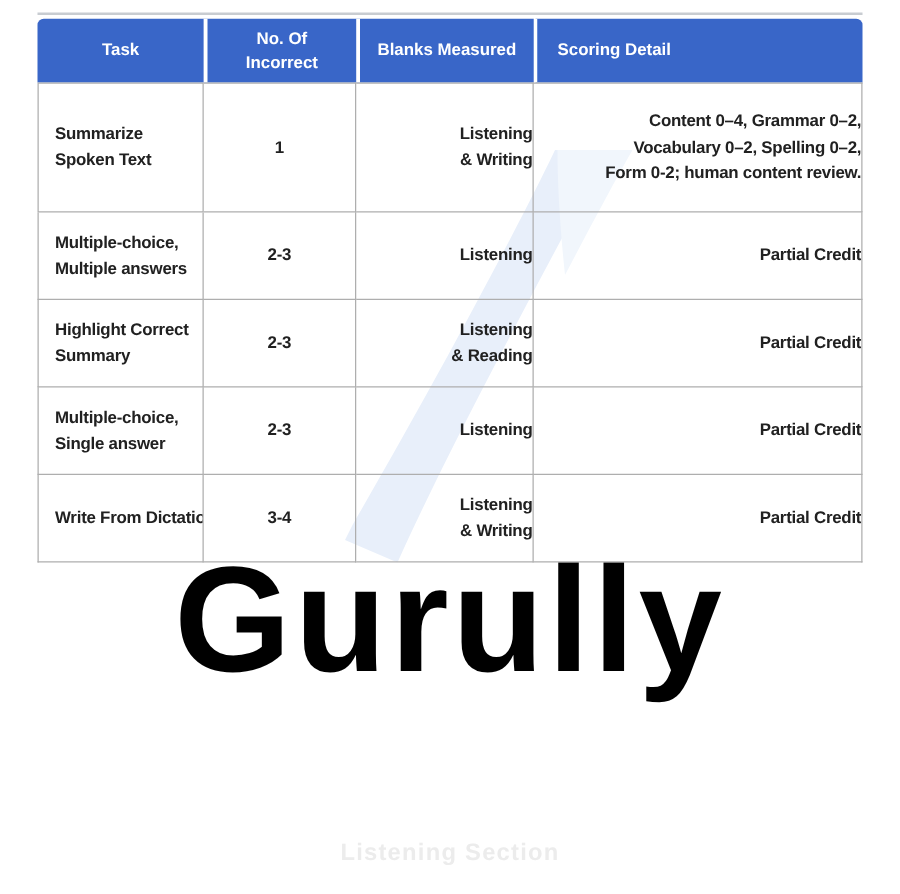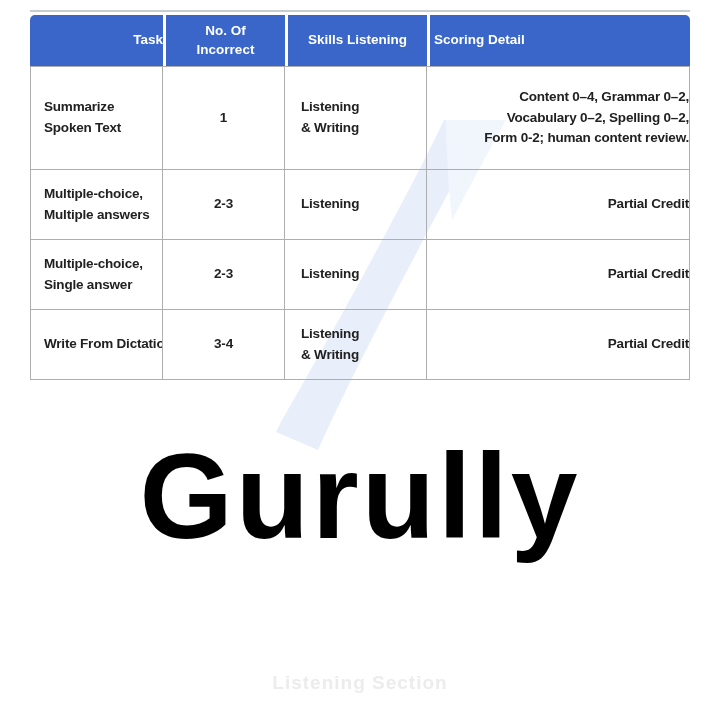--- a/index.html
+++ b/index.html
@@ -18,36 +18,36 @@
     z-index:0; white-space:nowrap; }
 
   table { position:absolute; left:30px; top:15px; width:660px; z-index:1;
     border-collapse:separate; border-spacing:0; table-layout:fixed; }
   col.c1{width:133px} col.c2{width:122px} col.c3{width:142px} col.c4{width:263px}
 
   thead tr { height:51px; }
   th { background:#3966c8; color:#fff; font-size:13.5px; font-weight:bold;
     vertical-align:middle; line-height:1.35; white-space:pre; overflow:hidden; }
   th:not(:first-child){ border-left:3px solid #ffffff; }
-  th.h-task { text-align:right; border-top-left-radius:5px; }
+  th.h-task { text-align:center; border-top-left-radius:5px; }
   th.h-qty, th.h-skills { text-align:center; }
-  th.h-score { text-align:left; padding-left:4px; border-top-right-radius:5px; }
+  th.h-score { text-align:left; padding-left:16px; border-top-right-radius:5px; }
 
   tbody td { border-right:1px solid #aeaeae; border-bottom:1px solid #aeaeae;
     background:transparent; vertical-align:middle;
     font-size:13.5px; font-weight:bold; letter-spacing:-0.2px; color:#212121;
     line-height:1.55; white-space:pre; overflow:hidden; }
   tbody td:first-child { border-left:1px solid #aeaeae; }
   tbody tr:first-child td { border-top:1px solid #aeaeae; }
   tbody tr { height:70px; }
   tbody tr:nth-child(1){ height:104px; }
   tbody tr:nth-child(8){ height:67px; }
   td.c-task { text-align:left; padding-left:13px; }
   td.c-qty { text-align:center; }
-  td.c-skills { text-align:left; padding-left:16px; }
+  td.c-skills { text-align:right; padding-left:16px; }
   td.c-score { text-align:right; padding-left:16px; }
 
   .footer { position:absolute; left:0; top:672px; width:720px; text-align:center;
     font-size:19px; font-weight:bold; letter-spacing:1px; color:#ececec; z-index:1; }
 </style>
 </head>
 <body>
 
 <div class="stage">
 
@@ -66,40 +66,48 @@
         <col class="c1">
         <col class="c2">
         <col class="c3">
         <col class="c4">
       </colgroup>
     <thead>
       <tr>
         <th class="h-task">Task</th>
         <th class="h-qty">No. Of
 Incorrect</th>
-        <th class="h-skills">Skills Listening</th>
+        <th class="h-skills">Blanks Measured</th>
         <th class="h-score">Scoring Detail</th>
       </tr>
     </thead>
     <tbody>
       <tr>
         <td class="c-task">Summarize
 Spoken Text</td>
         <td class="c-qty">1</td>
         <td class="c-skills">Listening
 &amp; Writing</td>
         <td class="c-score">Content 0–4, Grammar 0–2,
 Vocabulary 0–2, Spelling 0–2,
 Form 0-2; human content review.</td>
       </tr>
       <tr>
         <td class="c-task">Multiple-choice,
 Multiple answers</td>
         <td class="c-qty">2-3</td>
         <td class="c-skills">Listening</td>
+        <td class="c-score">Partial Credit</td>
+      </tr>
+      <tr>
+        <td class="c-task">Highlight Correct
+Summary</td>
+        <td class="c-qty">2-3</td>
+        <td class="c-skills">Listening
+&amp; Reading</td>
         <td class="c-score">Partial Credit</td>
       </tr>
       <tr>
         <td class="c-task">Multiple-choice,
 Single answer</td>
         <td class="c-qty">2-3</td>
         <td class="c-skills">Listening</td>
         <td class="c-score">Partial Credit</td>
       </tr>
       <tr>

